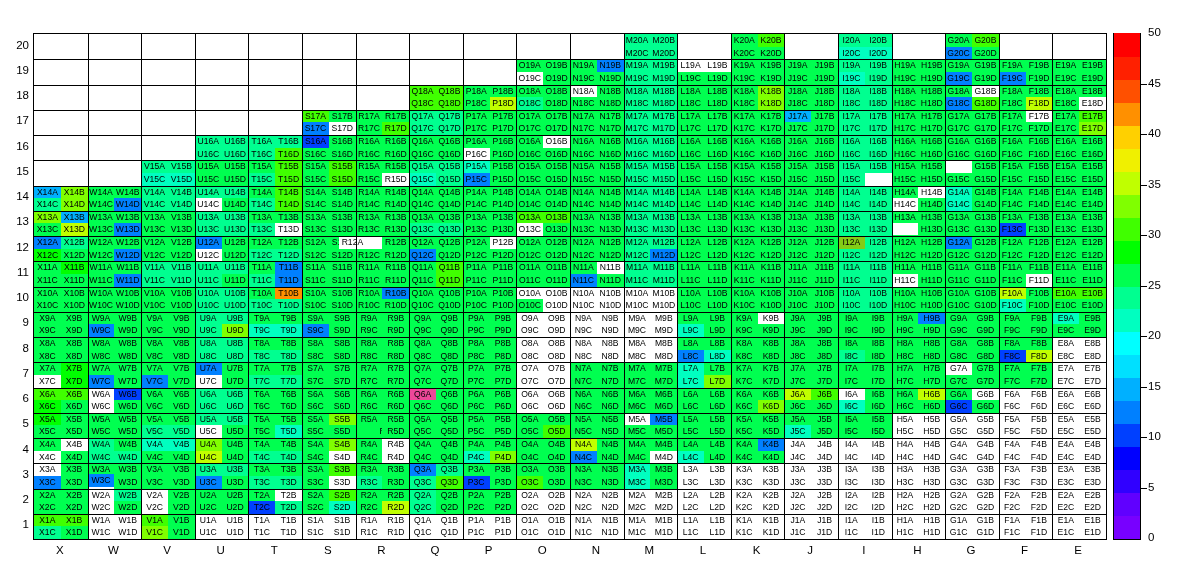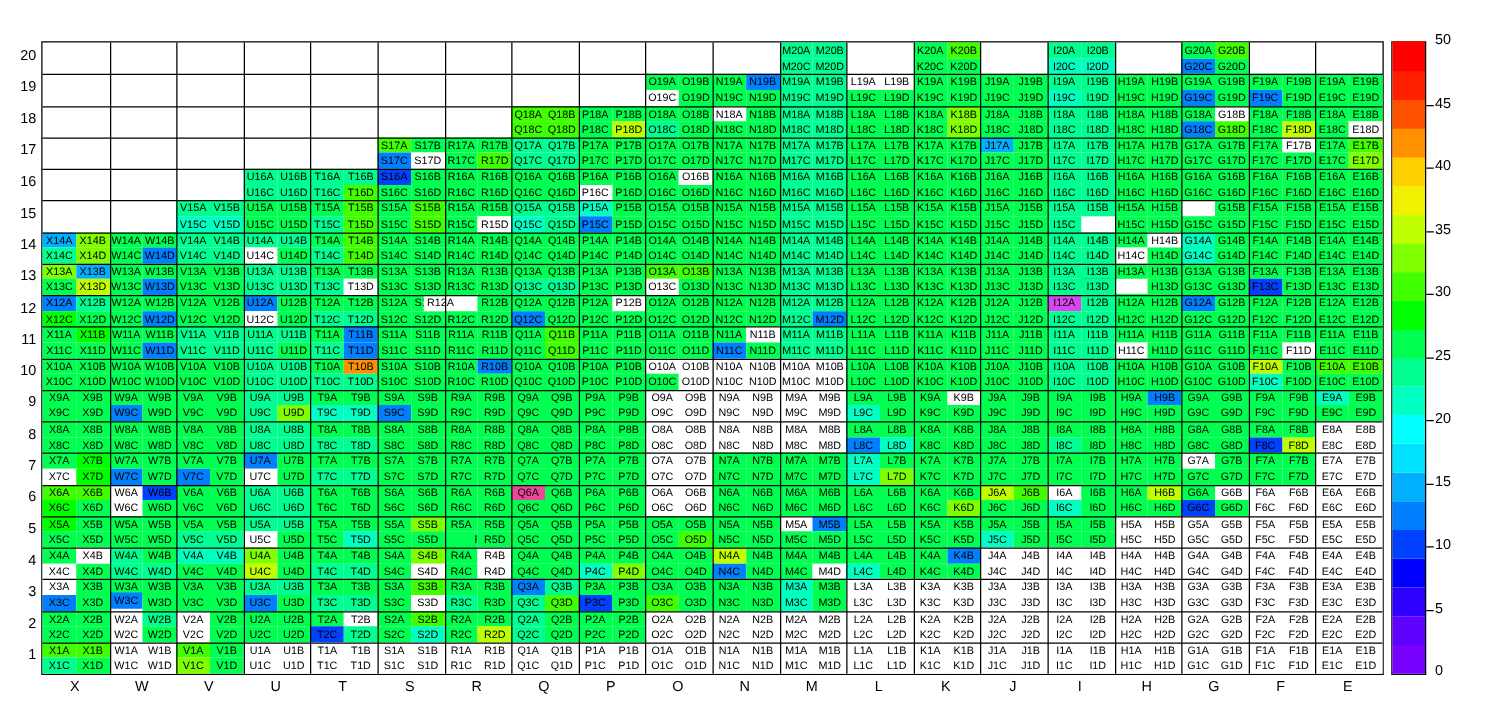--- a/index.html
+++ b/index.html
@@ -617,21 +617,21 @@
         <div class="cell" style="left: 643.2px; top: 214.625px; width: 26.8px; height: 12.625px; background: rgb(0, 255, 80);">L12C</div>
         <div class="cell" style="left: 670px; top: 214.625px; width: 26.8px; height: 12.625px; background: rgb(0, 255, 80);">L12D</div>
         <div class="cell" style="left: 696.8px; top: 202px; width: 26.8px; height: 12.625px; background: rgb(0, 255, 80);">K12A</div>
         <div class="cell" style="left: 723.6px; top: 202px; width: 26.8px; height: 12.625px; background: rgb(0, 255, 80);">K12B</div>
         <div class="cell" style="left: 696.8px; top: 214.625px; width: 26.8px; height: 12.625px; background: rgb(0, 255, 80);">K12C</div>
         <div class="cell" style="left: 723.6px; top: 214.625px; width: 26.8px; height: 12.625px; background: rgb(0, 255, 80);">K12D</div>
         <div class="cell" style="left: 750.4px; top: 202px; width: 26.8px; height: 12.625px; background: rgb(0, 255, 80);">J12A</div>
         <div class="cell" style="left: 777.2px; top: 202px; width: 26.8px; height: 12.625px; background: rgb(0, 255, 80);">J12B</div>
         <div class="cell" style="left: 750.4px; top: 214.625px; width: 26.8px; height: 12.625px; background: rgb(0, 255, 80);">J12C</div>
         <div class="cell" style="left: 777.2px; top: 214.625px; width: 26.8px; height: 12.625px; background: rgb(0, 255, 80);">J12D</div>
-        <div class="cell" style="left: 804px; top: 202px; width: 26.8px; height: 12.625px; background: #d946ef;">I12A</div>
+        <div class="cell" style="left: 804px; top: 202px; width: 26.8px; height: 12.625px; background: #84cc16;">I12A</div>
         <div class="cell" style="left: 830.8px; top: 202px; width: 26.8px; height: 12.625px; background: rgb(0, 255, 144);">I12B</div>
         <div class="cell" style="left: 804px; top: 214.625px; width: 26.8px; height: 12.625px; background: rgb(0, 255, 144);">I12C</div>
         <div class="cell" style="left: 830.8px; top: 214.625px; width: 26.8px; height: 12.625px; background: rgb(0, 255, 144);">I12D</div>
         <div class="cell" style="left: 857.6px; top: 202px; width: 26.8px; height: 12.625px; background: rgb(0, 255, 80);">H12A</div>
         <div class="cell" style="left: 884.4px; top: 202px; width: 26.8px; height: 12.625px; background: rgb(0, 255, 80);">H12B</div>
         <div class="cell" style="left: 857.6px; top: 214.625px; width: 26.8px; height: 12.625px; background: rgb(0, 255, 80);">H12C</div>
         <div class="cell" style="left: 884.4px; top: 214.625px; width: 26.8px; height: 12.625px; background: rgb(0, 255, 80);">H12D</div>
         <div class="cell" style="left: 911.2px; top: 202px; width: 26.8px; height: 12.625px; background: rgb(0, 128, 255);">G12A</div>
         <div class="cell" style="left: 938px; top: 202px; width: 26.8px; height: 12.625px; background: rgb(0, 255, 80);">G12B</div>
         <div class="cell" style="left: 911.2px; top: 214.625px; width: 26.8px; height: 12.625px; background: rgb(0, 255, 80);">G12C</div>

